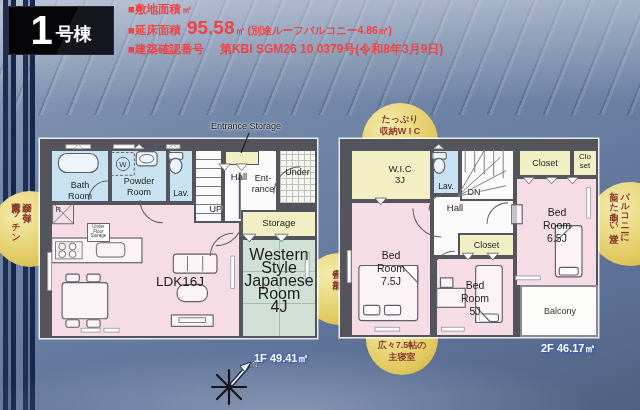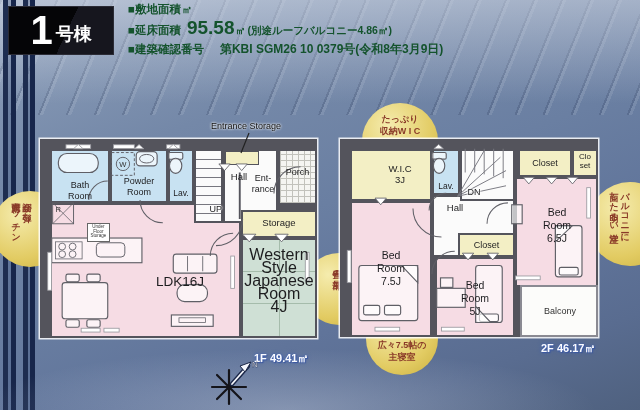--- a/index.html
+++ b/index.html
@@ -17,21 +17,21 @@
     background:linear-gradient(90deg,transparent 0 3px,#1e2d50 3px 8px,rgba(70,90,130,0.35) 8px 11px,#17264b 11px 16px,transparent 16px 23px,#1e2d50 23px 28px,rgba(70,90,130,0.35) 28px 30px,#17264b 30px 35px,transparent 35px);}
   .bg-bottom{left:0;right:0;bottom:0;height:70px;z-index:0;
     background:radial-gradient(ellipse at 45% 100%,rgba(230,235,245,0.30),transparent 62%);}
   
   .unit-box{left:8px;top:6px;width:106px;height:49px;z-index:3;
     background:linear-gradient(115deg,#050507 55%,#16161e 55%);
     border:1px solid #2b2b35;color:#fff;display:flex;justify-content:center;align-items:flex-start;}
   .unit-num{font-size:40px;font-weight:bold;line-height:46px;}
   .unit-suffix{font-size:18px;font-weight:bold;line-height:18px;margin-top:18px;margin-left:3px;}
   .specs{left:128px;top:2px;z-index:3;}
-  .spec{display:flex;align-items:baseline;color:#14532d;font-weight:bold;white-space:nowrap;}
+  .spec{display:flex;align-items:baseline;color:#ef4444;font-weight:bold;white-space:nowrap;}
   .spec .lab{font-size:11.5px;}
   .spec .val{font-size:19px;margin-left:6px;}
   .spec .val3{font-size:12px;margin-left:16px;}
   .spec .unit{font-size:10px;margin-left:1px;}
   .spec .note{font-size:10.5px;margin-left:2px;}
   
   .plan{z-index:2;background:#54545c;border:5px solid #54545c;box-shadow:0 0 0 1.5px rgba(255,255,255,0.85);}
   .room{position:absolute;border:2px solid #54545c;box-sizing:border-box;background:#fbfbfb;}
   .pink{background:#f6dce4;} .blue{background:#c8e2f2;} .yellow{background:#f3efc5;} .white{background:#fbfbfb;}
   .hatch{background-color:#f5f5f2;background-image:repeating-linear-gradient(0deg,#c2c2bc 0 1px,transparent 1px 6px),repeating-linear-gradient(90deg,#c2c2bc 0 1px,transparent 1px 6px);}
@@ -195,21 +195,21 @@
 
   <div class="rl" style="left:10px;top:36px;width:50px;font-size:9px;">Bath
 Room</div>
   <div class="rl" style="left:68px;top:32px;width:52px;font-size:9px;">Powder
 Room</div>
   <div class="rl" style="left:123px;top:44px;width:26px;font-size:8.5px;">Lav.</div>
   <div class="rl up-label" style="left:150px;top:60px;width:27px;font-size:9px;text-align:right;">UP</div>
   <div class="rl" style="left:181px;top:27px;width:26px;font-size:9.5px;">Hall</div>
   <div class="rl" style="left:204px;top:29px;width:28px;font-size:9px;">Ent-
 rance</div>
-  <div class="rl" style="left:235px;top:23px;width:35px;font-size:9px;">Porch</div>
+  <div class="rl" style="left:235px;top:23px;width:35px;font-size:9px;">Under</div>
   <div class="rl" style="left:196px;top:73px;width:76px;font-size:9.5px;">Storage</div>
   <div class="rl" style="left:198px;top:104px;width:72px;font-size:16px;line-height:13px;">Western
 Style
 Japanese
 Room
 4J</div>
   <div class="rl" style="left:80px;top:130px;width:110px;font-size:13.5px;">LDK16J</div>
   <div class="ufl" style="left:42px;top:79px;width:21px;height:16px;">Under
 Floor
 Storage</div>

